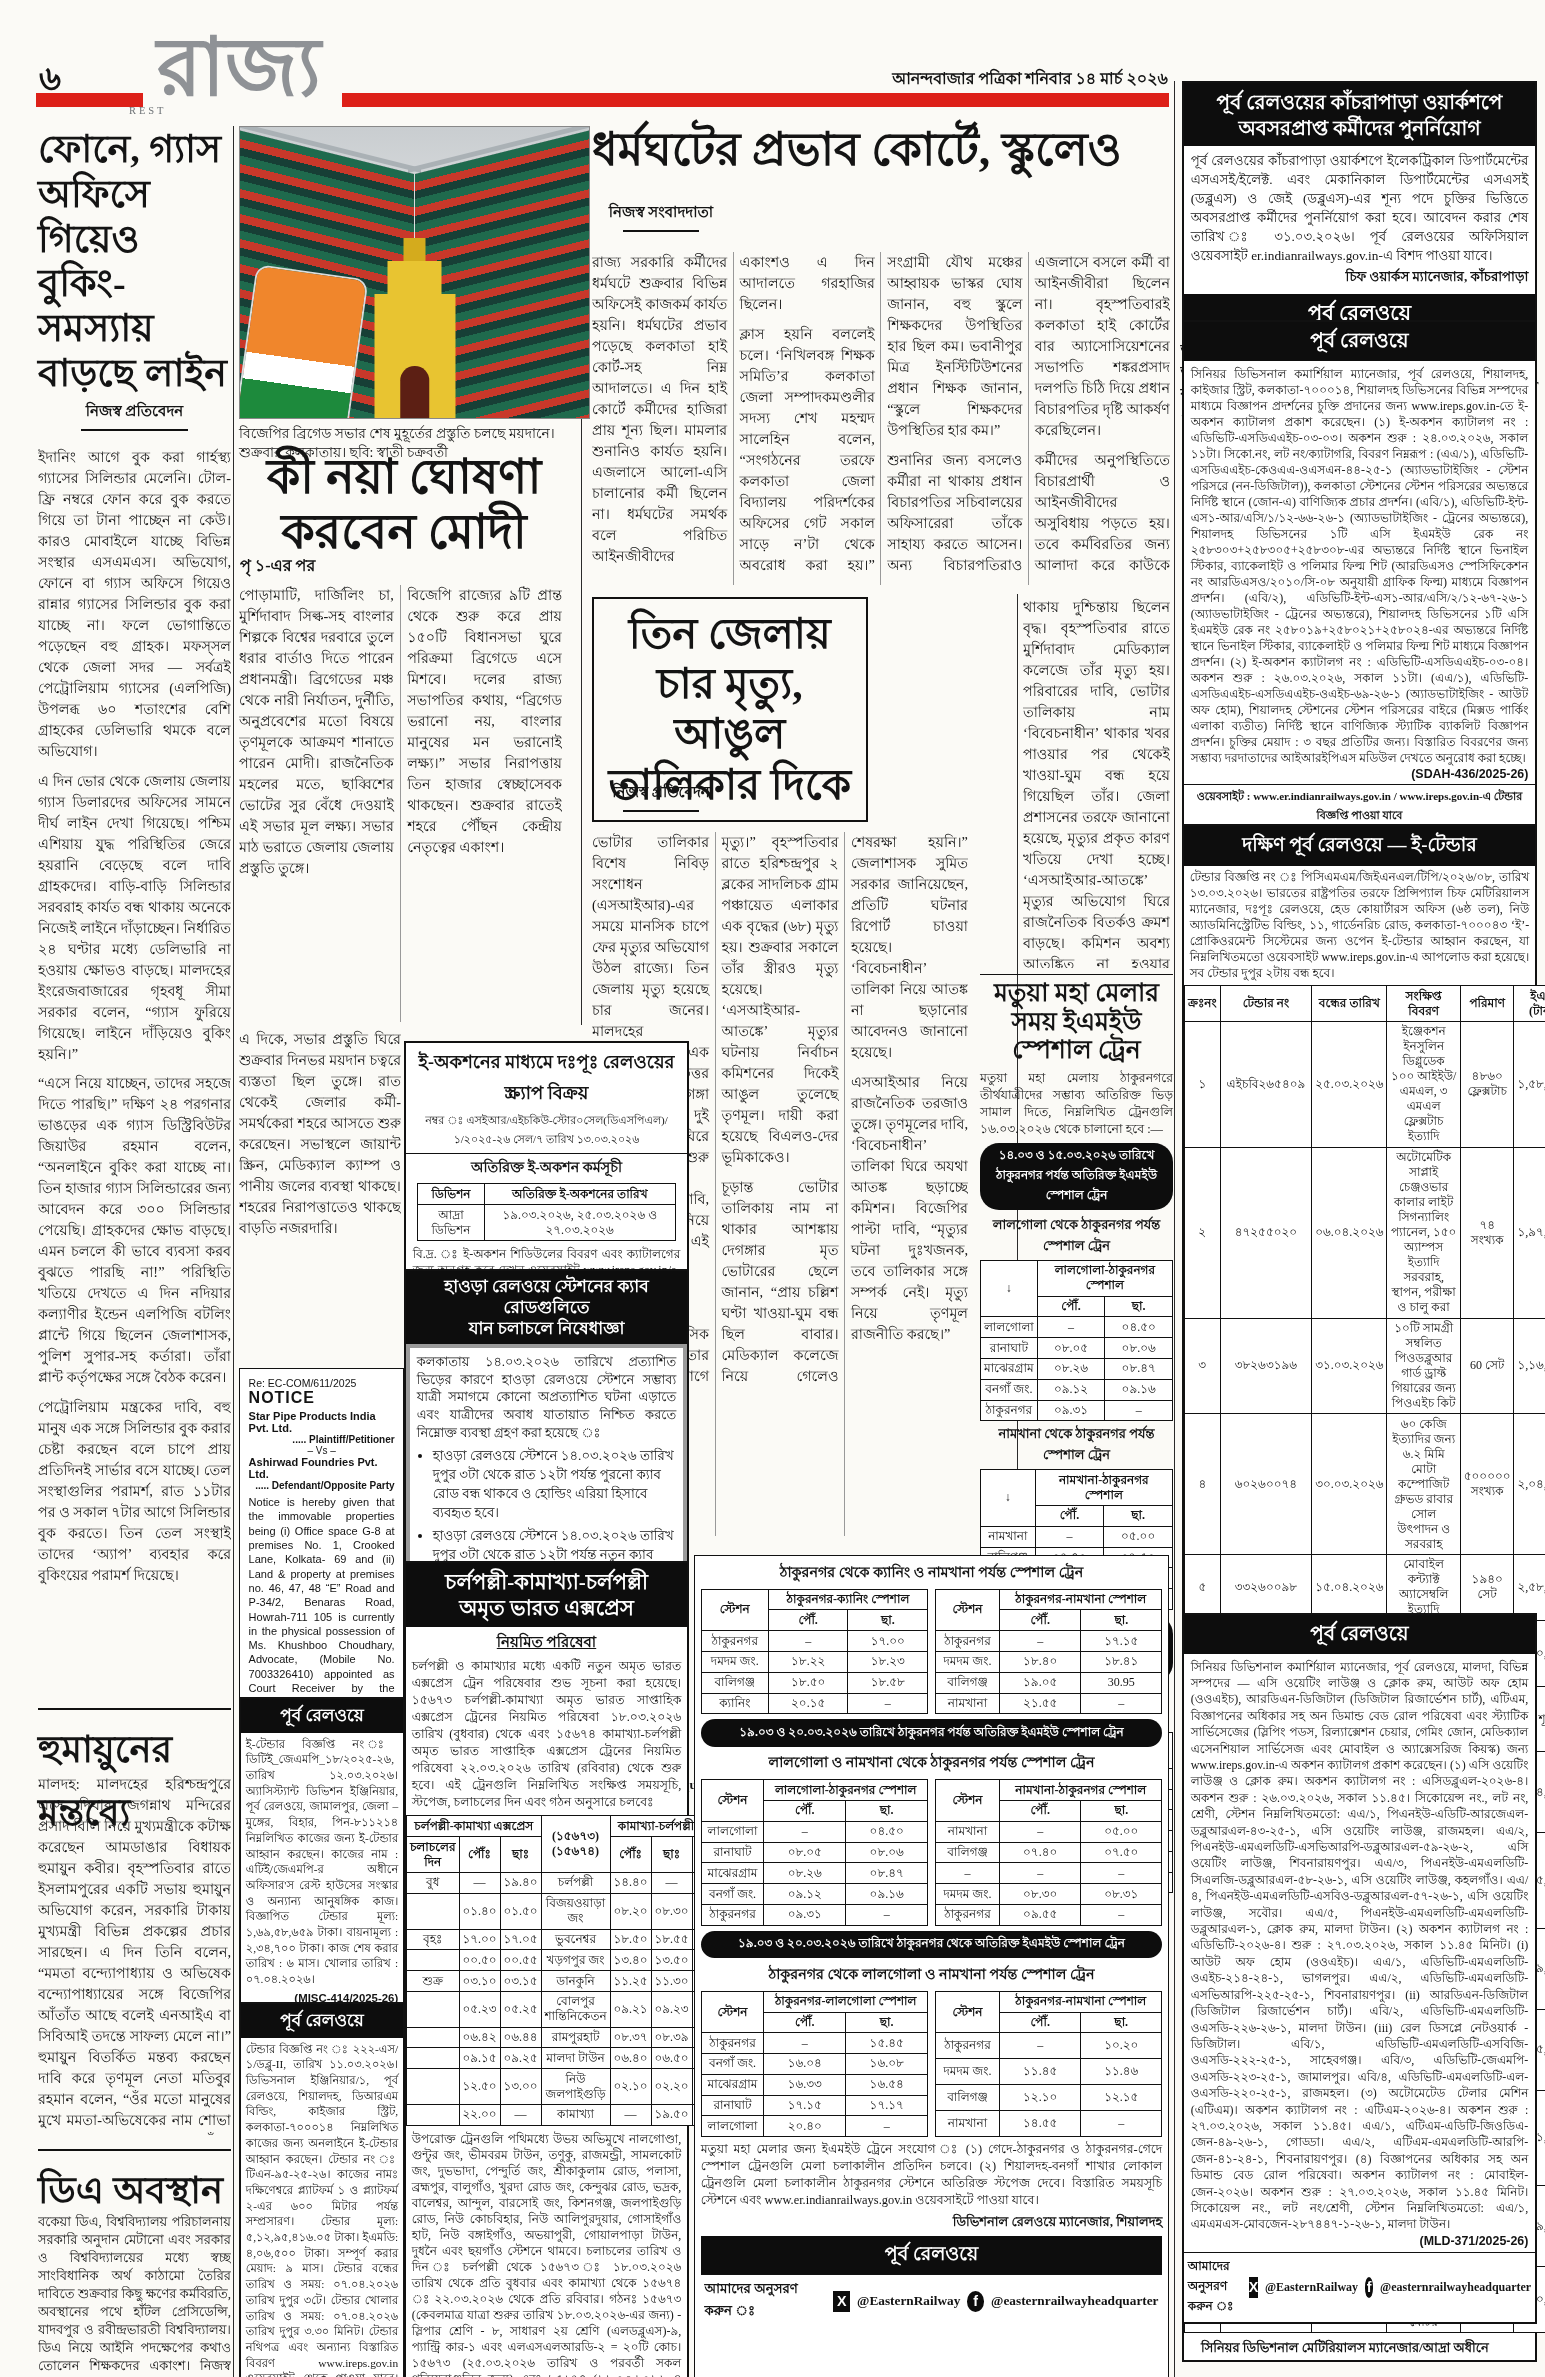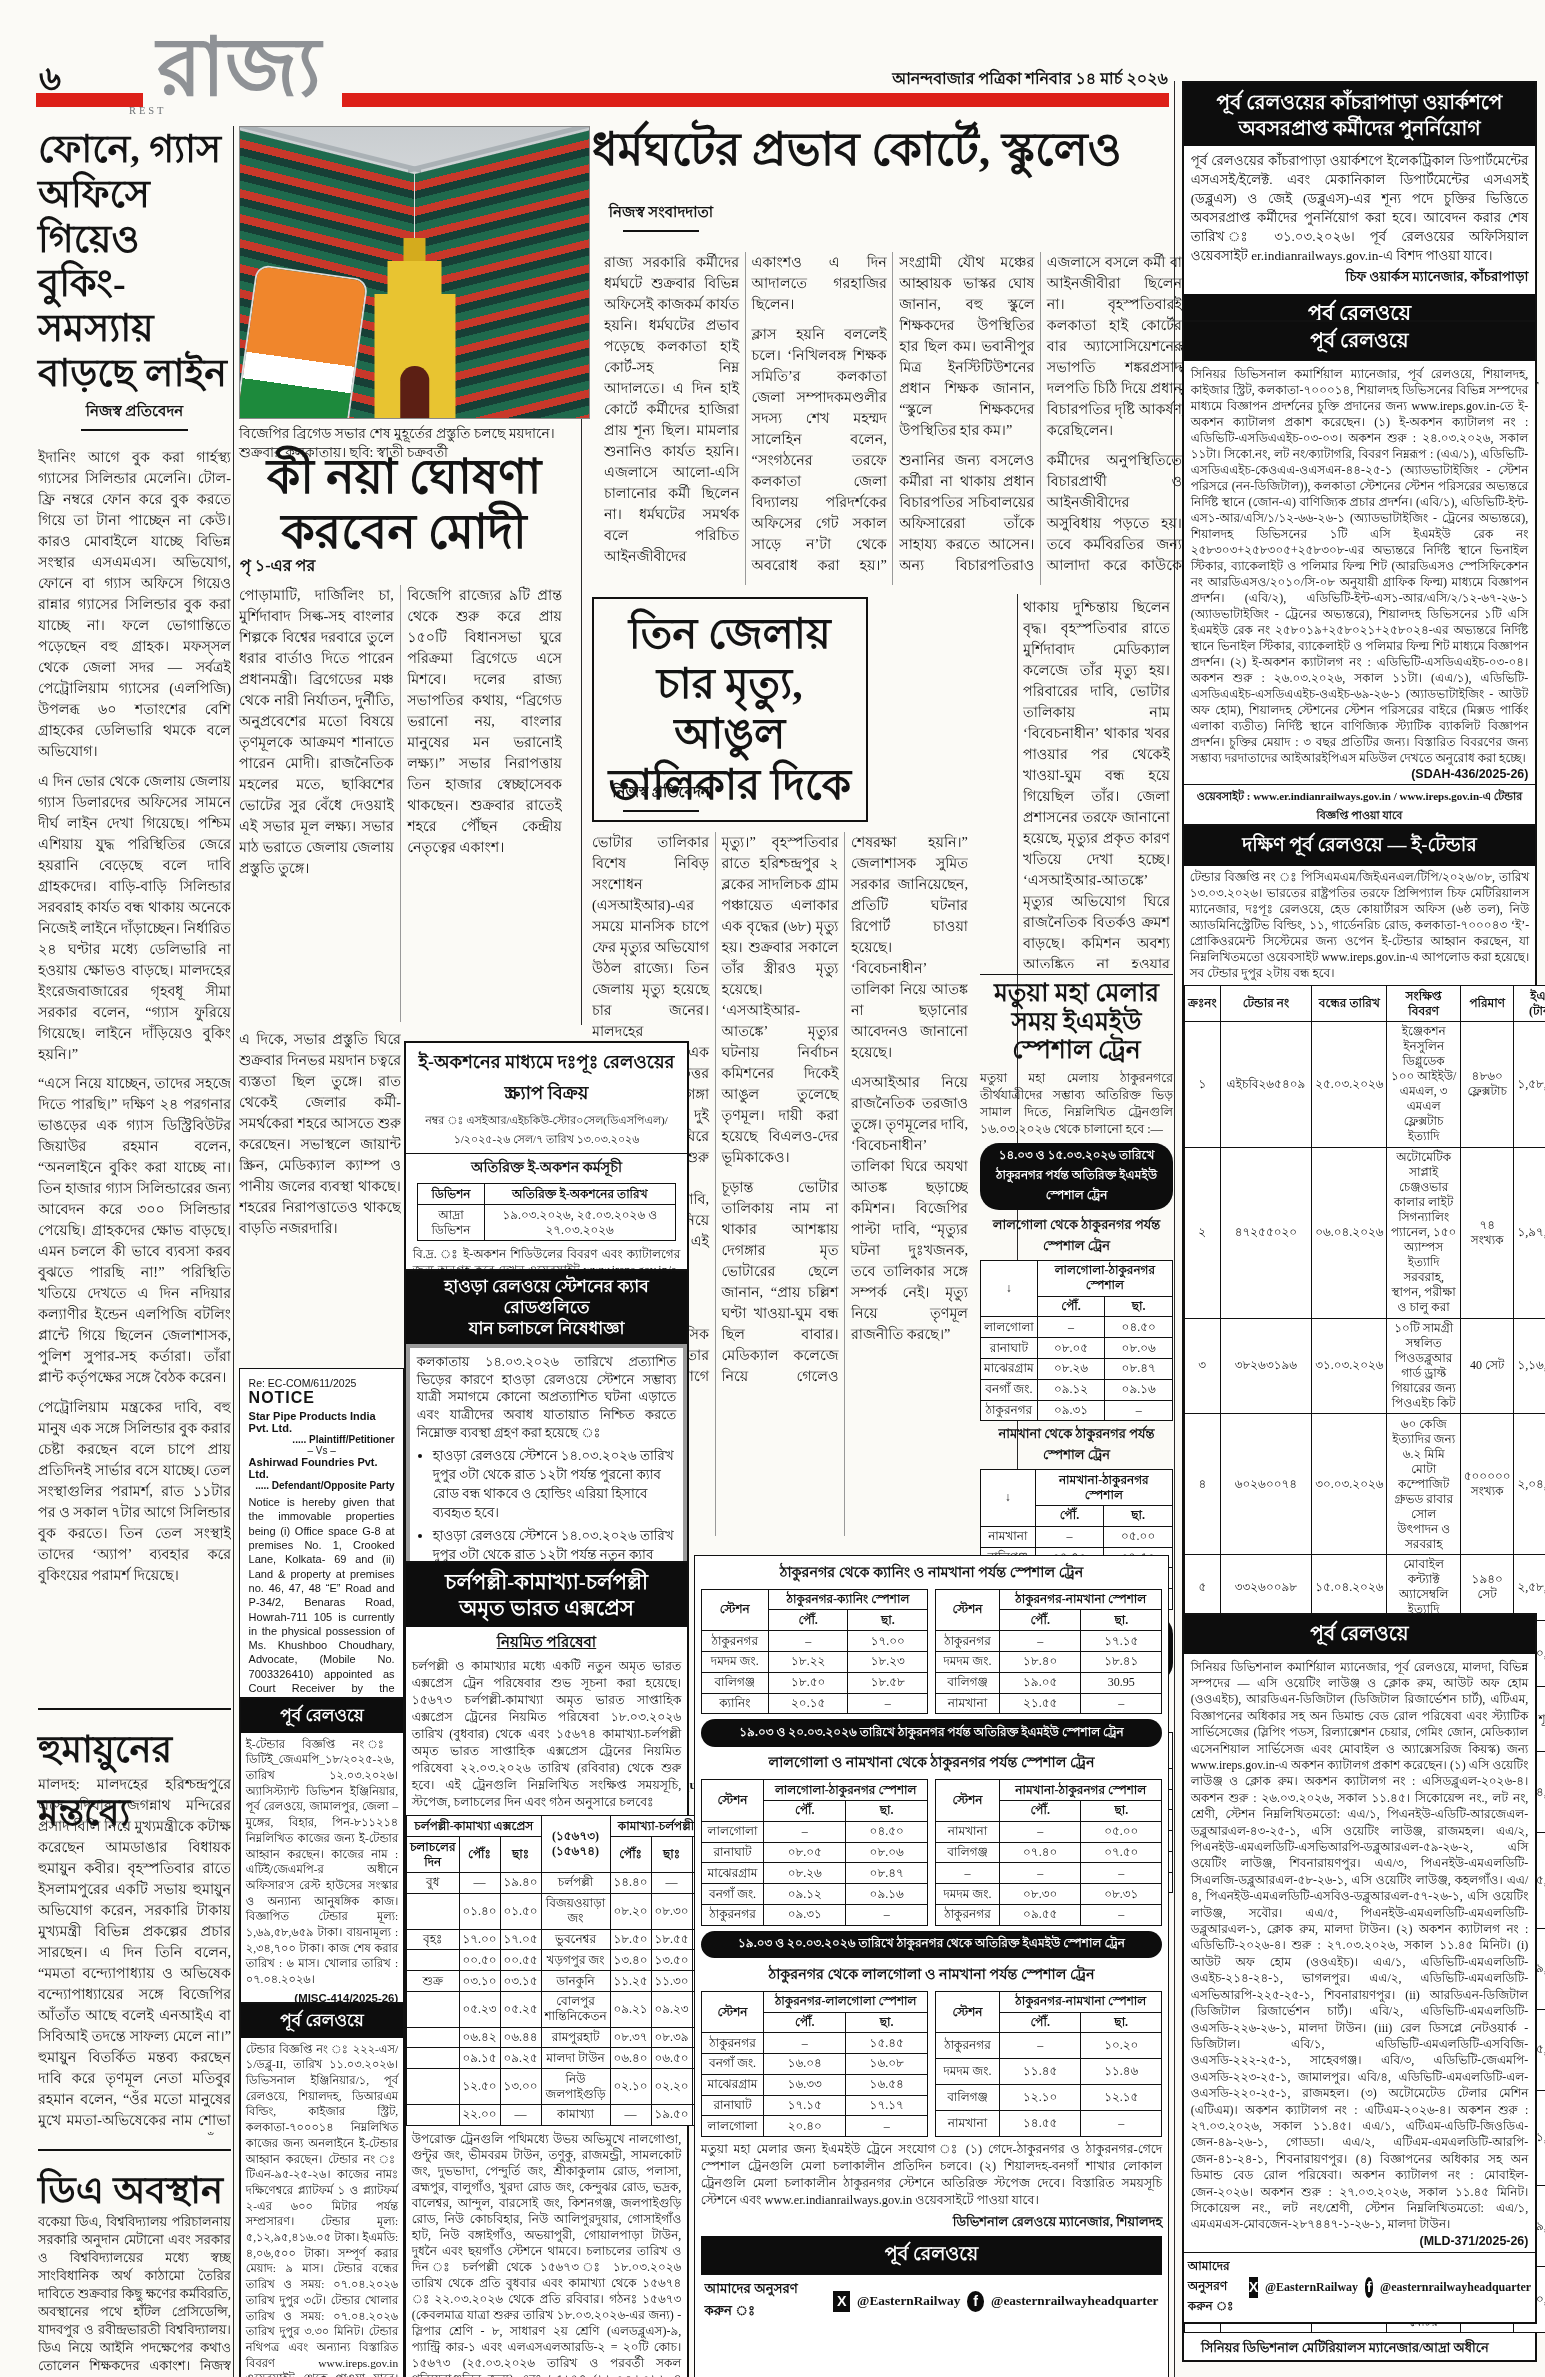--- a/index.html
+++ b/index.html
@@ -128,21 +128,21 @@
   </div>
   <div class="blk body30 j" style="left:239px;top:1029px;width:162px;height:328px;overflow:hidden;">
     <p>এ দিকে, সভার প্রস্তুতি ঘিরে শুক্রবার দিনভর ময়দান চত্বরে ব্যস্ততা ছিল তুঙ্গে। রাত থেকেই জেলার কর্মী-সমর্থকেরা শহরে আসতে শুরু করেছেন। সভাস্থলে জায়ান্ট স্ক্রিন, মেডিক্যাল ক্যাম্প ও পানীয় জলের ব্যবস্থা থাকছে। শহরের নিরাপত্তাতেও থাকছে বাড়তি নজরদারি।</p>
   </div>
 
   <div class="blk hl-main" style="left:592px;top:125px;width:578px;">ধর্মঘটের প্রভাব কোর্টে, স্কুলেও</div>
   <div class="blk" style="left:592px;top:200px;width:138px;">
     <div class="byline">নিজস্ব সংবাদদাতা</div>
     <div class="bysep"></div>
   </div>
-  <div class="blk body30 j cols4" style="left:592px;top:252px;width:578px;height:333px;overflow:hidden;margin-left:12px;">
+  <div class="blk body30 j cols4" style="left:592px;top:252px;width:578px;height:333px;overflow:hidden;">
     <p>রাজ্য সরকারি কর্মীদের ধর্মঘটে শুক্রবার বিভিন্ন অফিসেই কাজকর্ম কার্যত হয়নি। ধর্মঘটের প্রভাব পড়েছে কলকাতা হাই কোর্ট-সহ নিম্ন আদালতে। এ দিন হাই কোর্টে কর্মীদের হাজিরা প্রায় শূন্য ছিল। মামলার শুনানিও কার্যত হয়নি। এজলাসে আলো-এসি চালানোর কর্মী ছিলেন না। ধর্মঘটের সমর্থক বলে পরিচিত আইনজীবীদের একাংশও এ দিন আদালতে গরহাজির ছিলেন।</p>
     <p>ক্লাস হয়নি বললেই চলে। ‘নিখিলবঙ্গ শিক্ষক সমিতি’র কলকাতা জেলা সম্পাদকমণ্ডলীর সদস্য শেখ মহম্মদ সালেহিন বলেন, “সংগঠনের তরফে কলকাতা জেলা বিদ্যালয় পরিদর্শকের অফিসের গেট সকাল সাড়ে ন’টা থেকে অবরোধ করা হয়।” সংগ্রামী যৌথ মঞ্চের আহ্বায়ক ভাস্কর ঘোষ জানান, বহু স্কুলে শিক্ষকদের উপস্থিতির হার ছিল কম। ভবানীপুর মিত্র ইনস্টিটিউশনের প্রধান শিক্ষক জানান, “স্কুলে শিক্ষকদের উপস্থিতির হার কম।”</p>
     <p>শুনানির জন্য বসলেও কর্মীরা না থাকায় প্রধান বিচারপতির সচিবালয়ের অফিসারেরা তাঁকে সাহায্য করতে আসেন। অন্য বিচারপতিরাও এজলাসে বসলে কর্মী বা আইনজীবীরা ছিলেন না। বৃহস্পতিবারই কলকাতা হাই কোর্টের বার অ্যাসোসিয়েশনের সভাপতি শঙ্করপ্রসাদ দলপতি চিঠি দিয়ে প্রধান বিচারপতির দৃষ্টি আকর্ষণ করেছিলেন।</p>
     <p>কর্মীদের অনুপস্থিতিতে বিচারপ্রার্থী ও আইনজীবীদের অসুবিধায় পড়তে হয়। তবে কর্মবিরতির জন্য আলাদা করে কাউকে শাস্তির মুখে পড়তে হবে না বলে আশ্বাস কর্তৃপক্ষের। সরকারি সূত্রে খবর, সোমবার থেকে স্বাভাবিক কাজকর্ম হবে।</p>
   </div>
   <div class="blk body30 j" style="left:1023px;top:597px;width:147px;height:371px;overflow:hidden;">
     <p>থাকায় দুশ্চিন্তায় ছিলেন বৃদ্ধ। বৃহস্পতিবার রাতে মুর্শিদাবাদ মেডিক্যাল কলেজে তাঁর মৃত্যু হয়। পরিবারের দাবি, ভোটার তালিকায় নাম ‘বিবেচনাধীন’ থাকার খবর পাওয়ার পর থেকেই খাওয়া-ঘুম বন্ধ হয়ে গিয়েছিল তাঁর। জেলা প্রশাসনের তরফে জানানো হয়েছে, মৃত্যুর প্রকৃত কারণ খতিয়ে দেখা হচ্ছে। ‘এসআইআর-আতঙ্কে’ মৃত্যুর অভিযোগ ঘিরে রাজনৈতিক বিতর্কও ক্রমশ বাড়ছে। কমিশন অবশ্য আতঙ্কিত না হওয়ার আবেদন জানিয়েছে। ‘প্রাপ্ত ও শূন্য’ তালিকা নিয়ে বিভ্রান্তি কাটাতে ব্লকে ব্লকে সহায়তা শিবির খোলা হয়েছে বলেও দাবি জেলা প্রশাসনের।</p>
   </div>
 
   <div class="blk hl-box" style="left:592px;top:597px;width:262px;">
@@ -797,21 +797,21 @@
             <td>০৬.০৪.২০২৬</td>
             <td>অটোমেটিক সাপ্লাই চেঞ্জওভার কালার লাইট সিগন্যালিং প্যানেল, ১৫০ অ্যাম্পস ইত্যাদি সরবরাহ, স্থাপন, পরীক্ষা ও চালু করা</td>
             <td>৭৪ সংখ্যক</td>
             <td>১,৯৭,৪৭০/-</td>
           </tr>
           <tr>
             <td>৩</td>
             <td>৩৮২৬৩১৯৬</td>
             <td>৩১.০৩.২০২৬</td>
             <td>১০টি সামগ্রী সম্বলিত পিওডব্লুআর গার্ড ড্রাফ্ট গিয়ারের জন্য পিওএইচ কিট</td>
-            <td>40 সেট</td>
+            <td>60 সেট</td>
             <td>১,১৬,৮৬০/-</td>
           </tr>
           <tr>
             <td>৪</td>
             <td>৬০২৬০০৭৪</td>
             <td>৩০.০৩.২০২৬</td>
             <td>৬০ কেজি ইত্যাদির জন্য ৬.২ মিমি মোটা কম্পোজিট গ্রুভড রাবার সোল উৎপাদন ও সরবরাহ</td>
             <td>৫০০০০০ সংখ্যক</td>
             <td>২,০৪,৫০০/-</td>
           </tr>

